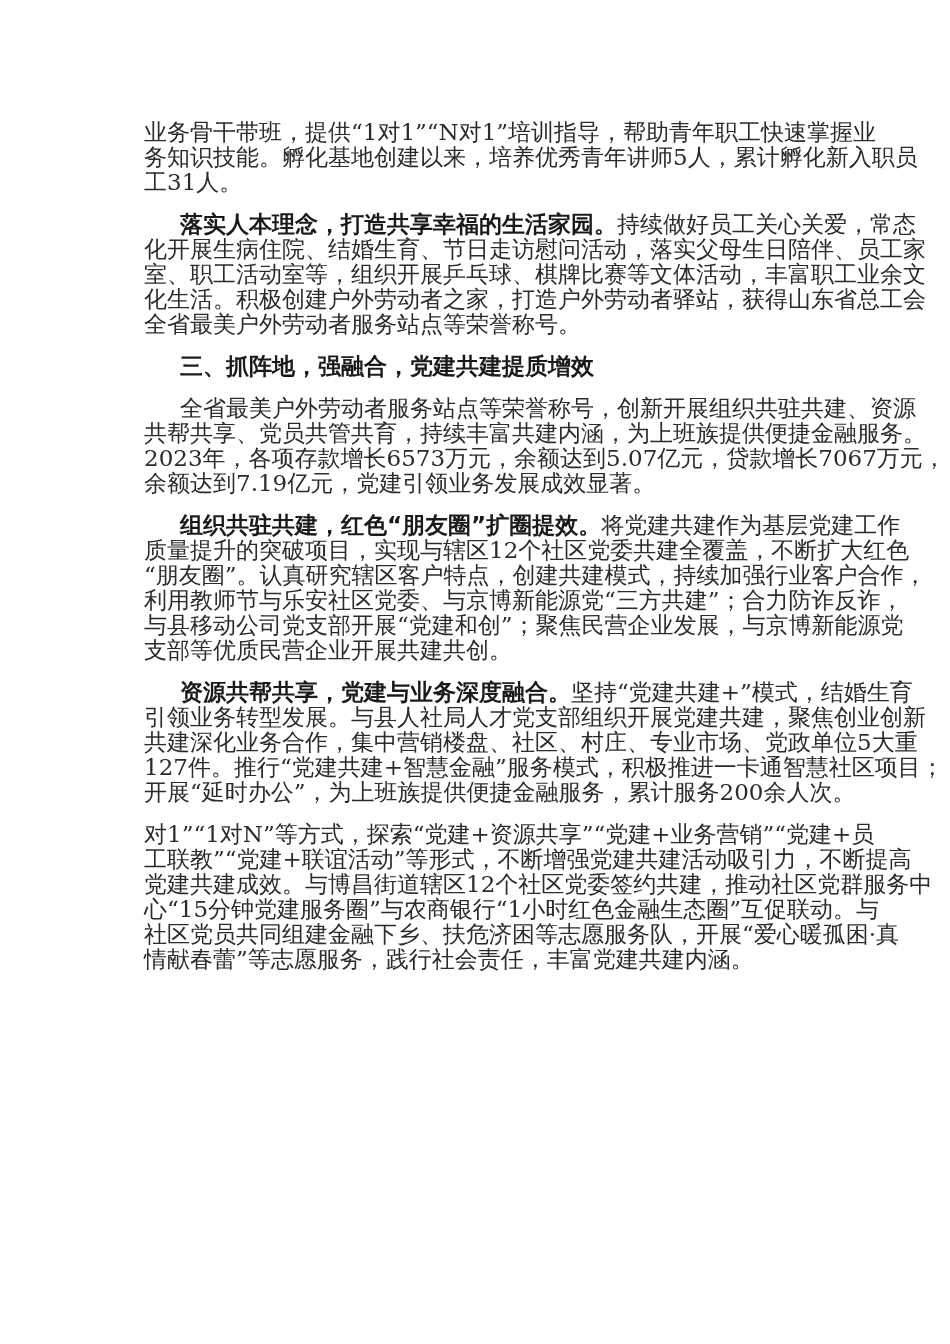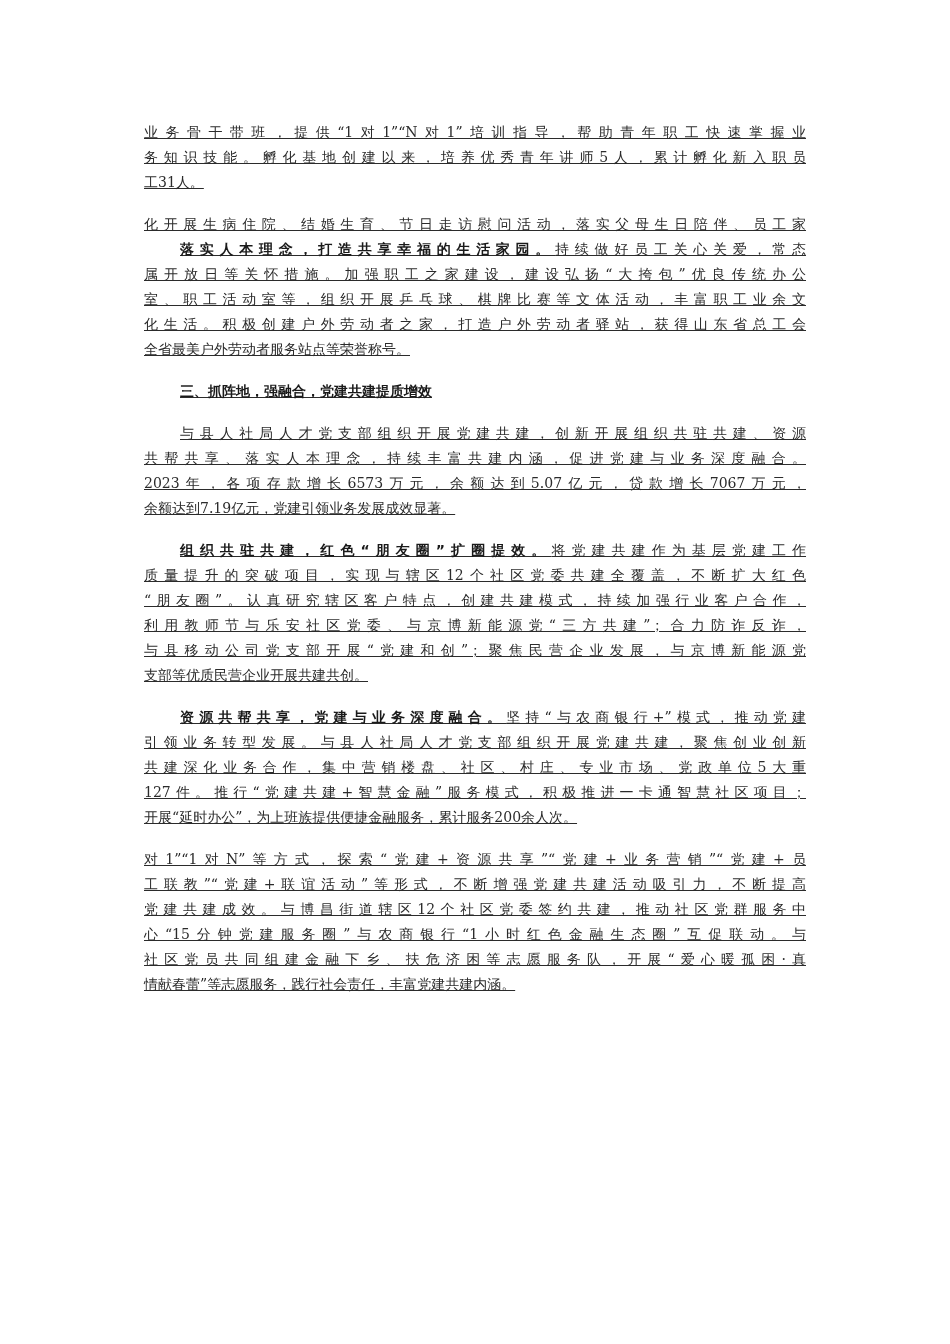--- a/index.html
+++ b/index.html
@@ -1,20 +1,20 @@
 <!DOCTYPE html>
 <html><head>
 <meta charset="utf-8">
 <style>
   html, body { margin: 0; padding: 0; background: #ffffff; }
   body { width: 950px; height: 1344px; position: relative; overflow: hidden; }
   .page {
     position: absolute; left: 144px; top: 120px; width: 662px;
     font-family: "DejaVu Serif", "Liberation Serif", serif;
-    color: #2b2b2b; font-size: 14px; text-decoration: underline;
+    color: #2b2b2b; font-size: 23px;
   }
   .para { margin: 0 0 17px 0; }
   .line {
     display: block; height: 25px; line-height: 25px; white-space: nowrap;
     text-align: justify; text-align-last: justify; overflow: visible;
   }
   .line.last { text-align-last: left; }
   .line.indent { padding-left: 36px; }
   .lead { font-weight: bold; font-family: "DejaVu Sans", "Liberation Sans", sans-serif; color: #1a1a1a; }
   .heading { font-weight: bold; font-family: "DejaVu Sans", "Liberation Sans", sans-serif; color: #1a1a1a; }
@@ -25,50 +25,49 @@
 
 <div class="page">
 
   <div class="para">
     <span class="line">业务骨干带班，提供“1对1”“N对1”培训指导，帮助青年职工快速掌握业</span>
     <span class="line">务知识技能。孵化基地创建以来，培养优秀青年讲师5人，累计孵化新入职员</span>
     <span class="line last">工31人。</span>
   </div>
 
   <div class="para">
+    <span class="line indent"><span class="lead">落实人本理念，打造共享幸福的生活家园。</span><span>持续做好员工关心关爱，常态</span></span>
     <span class="line">化开展生病住院、结婚生育、节日走访慰问活动，落实父母生日陪伴、员工家</span>
-    <span class="line indent"><span class="lead">落实人本理念，打造共享幸福的生活家园。</span><span>持续做好员工关心关爱，常态</span></span>
-    <span class="line">属开放日等关怀措施。加强职工之家建设，建设弘扬“大挎包”优良传统办公</span>
     <span class="line">室、职工活动室等，组织开展乒乓球、棋牌比赛等文体活动，丰富职工业余文</span>
     <span class="line">化生活。积极创建户外劳动者之家，打造户外劳动者驿站，获得山东省总工会</span>
     <span class="line last">全省最美户外劳动者服务站点等荣誉称号。</span>
   </div>
 
   <div class="para sp-heading">
     <span class="line last indent heading">三、抓阵地，强融合，党建共建提质增效</span>
   </div>
 
   <div class="para">
-    <span class="line indent">与县人社局人才党支部组织开展党建共建，创新开展组织共驻共建、资源</span>
-    <span class="line">共帮共享、落实人本理念，持续丰富共建内涵，促进党建与业务深度融合。</span>
+    <span class="line indent">全省最美户外劳动者服务站点等荣誉称号，创新开展组织共驻共建、资源</span>
+    <span class="line">共帮共享、党员共管共育，持续丰富共建内涵，为上班族提供便捷金融服务。</span>
     <span class="line">2023年，各项存款增长6573万元，余额达到5.07亿元，贷款增长7067万元，</span>
     <span class="line last">余额达到7.19亿元，党建引领业务发展成效显著。</span>
   </div>
 
   <div class="para">
     <span class="line indent"><span class="lead">组织共驻共建，红色“朋友圈”扩圈提效。</span><span>将党建共建作为基层党建工作</span></span>
     <span class="line">质量提升的突破项目，实现与辖区12个社区党委共建全覆盖，不断扩大红色</span>
     <span class="line">“朋友圈”。认真研究辖区客户特点，创建共建模式，持续加强行业客户合作，</span>
     <span class="line">利用教师节与乐安社区党委、与京博新能源党“三方共建”；合力防诈反诈，</span>
     <span class="line">与县移动公司党支部开展“党建和创”；聚焦民营企业发展，与京博新能源党</span>
     <span class="line last">支部等优质民营企业开展共建共创。</span>
   </div>
 
   <div class="para">
-    <span class="line indent"><span class="lead">资源共帮共享，党建与业务深度融合。</span><span>坚持“与农商银行+”模式，推动党建</span></span>
+    <span class="line indent"><span class="lead">资源共帮共享，党建与业务深度融合。</span><span>坚持“党建共建+”模式，结婚生育</span></span>
     <span class="line">引领业务转型发展。与县人社局人才党支部组织开展党建共建，聚焦创业创新</span>
     <span class="line">共建深化业务合作，集中营销楼盘、社区、村庄、专业市场、党政单位5大重</span>
     <span class="line">127件。推行“党建共建+智慧金融”服务模式，积极推进一卡通智慧社区项目；</span>
     <span class="line last">开展“延时办公”，为上班族提供便捷金融服务，累计服务200余人次。</span>
   </div>
 
   <div class="para">
     <span class="line">对1”“1对N”等方式，探索“党建+资源共享”“党建+业务营销”“党建+员</span>
     <span class="line">工联教”“党建+联谊活动”等形式，不断增强党建共建活动吸引力，不断提高</span>
     <span class="line">党建共建成效。与博昌街道辖区12个社区党委签约共建，推动社区党群服务中</span>

